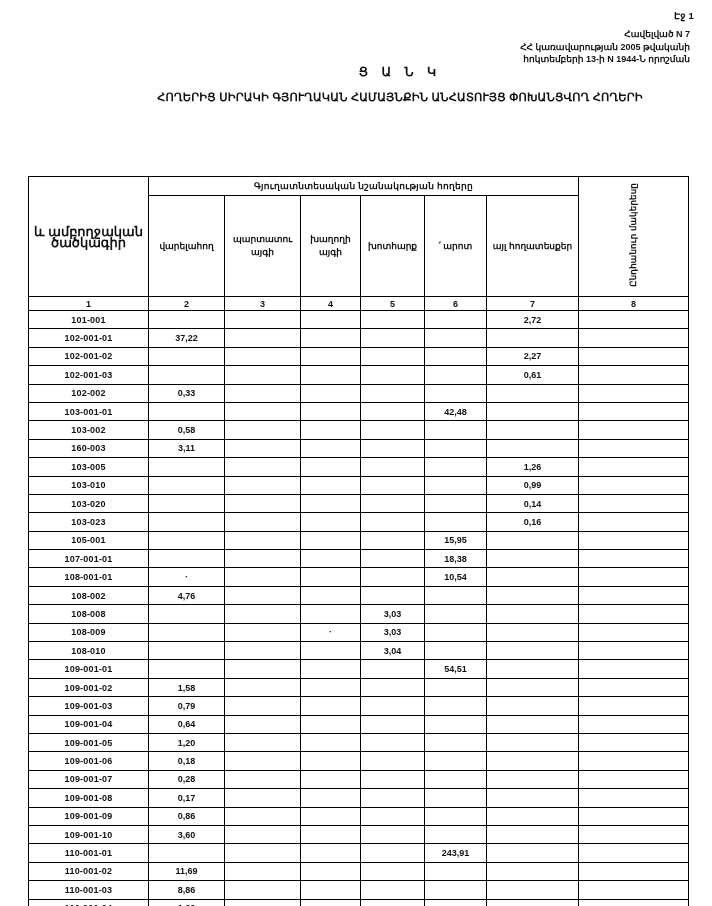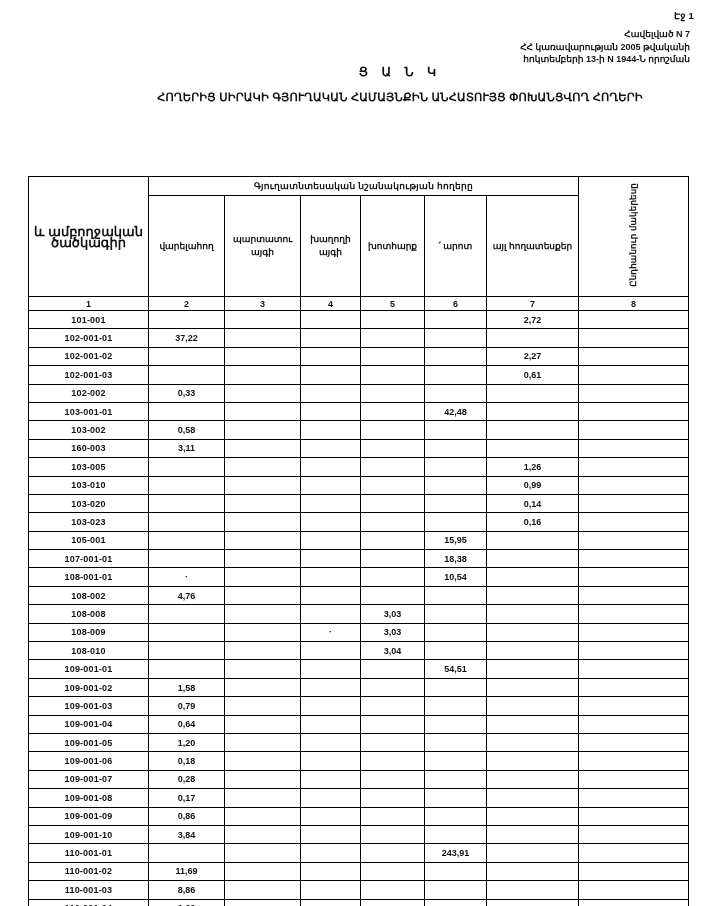--- a/index.html
+++ b/index.html
@@ -455,21 +455,21 @@
           <td>0,86</td>
           <td></td>
           <td></td>
           <td></td>
           <td></td>
           <td></td>
           <td></td>
         </tr>
         <tr class="datarow">
           <td class="code">109-001-10</td>
-          <td>3,84</td>
+          <td>3,60</td>
           <td></td>
           <td></td>
           <td></td>
           <td></td>
           <td></td>
           <td></td>
         </tr>
         <tr class="datarow">
           <td class="code">110-001-01</td>
           <td></td>

